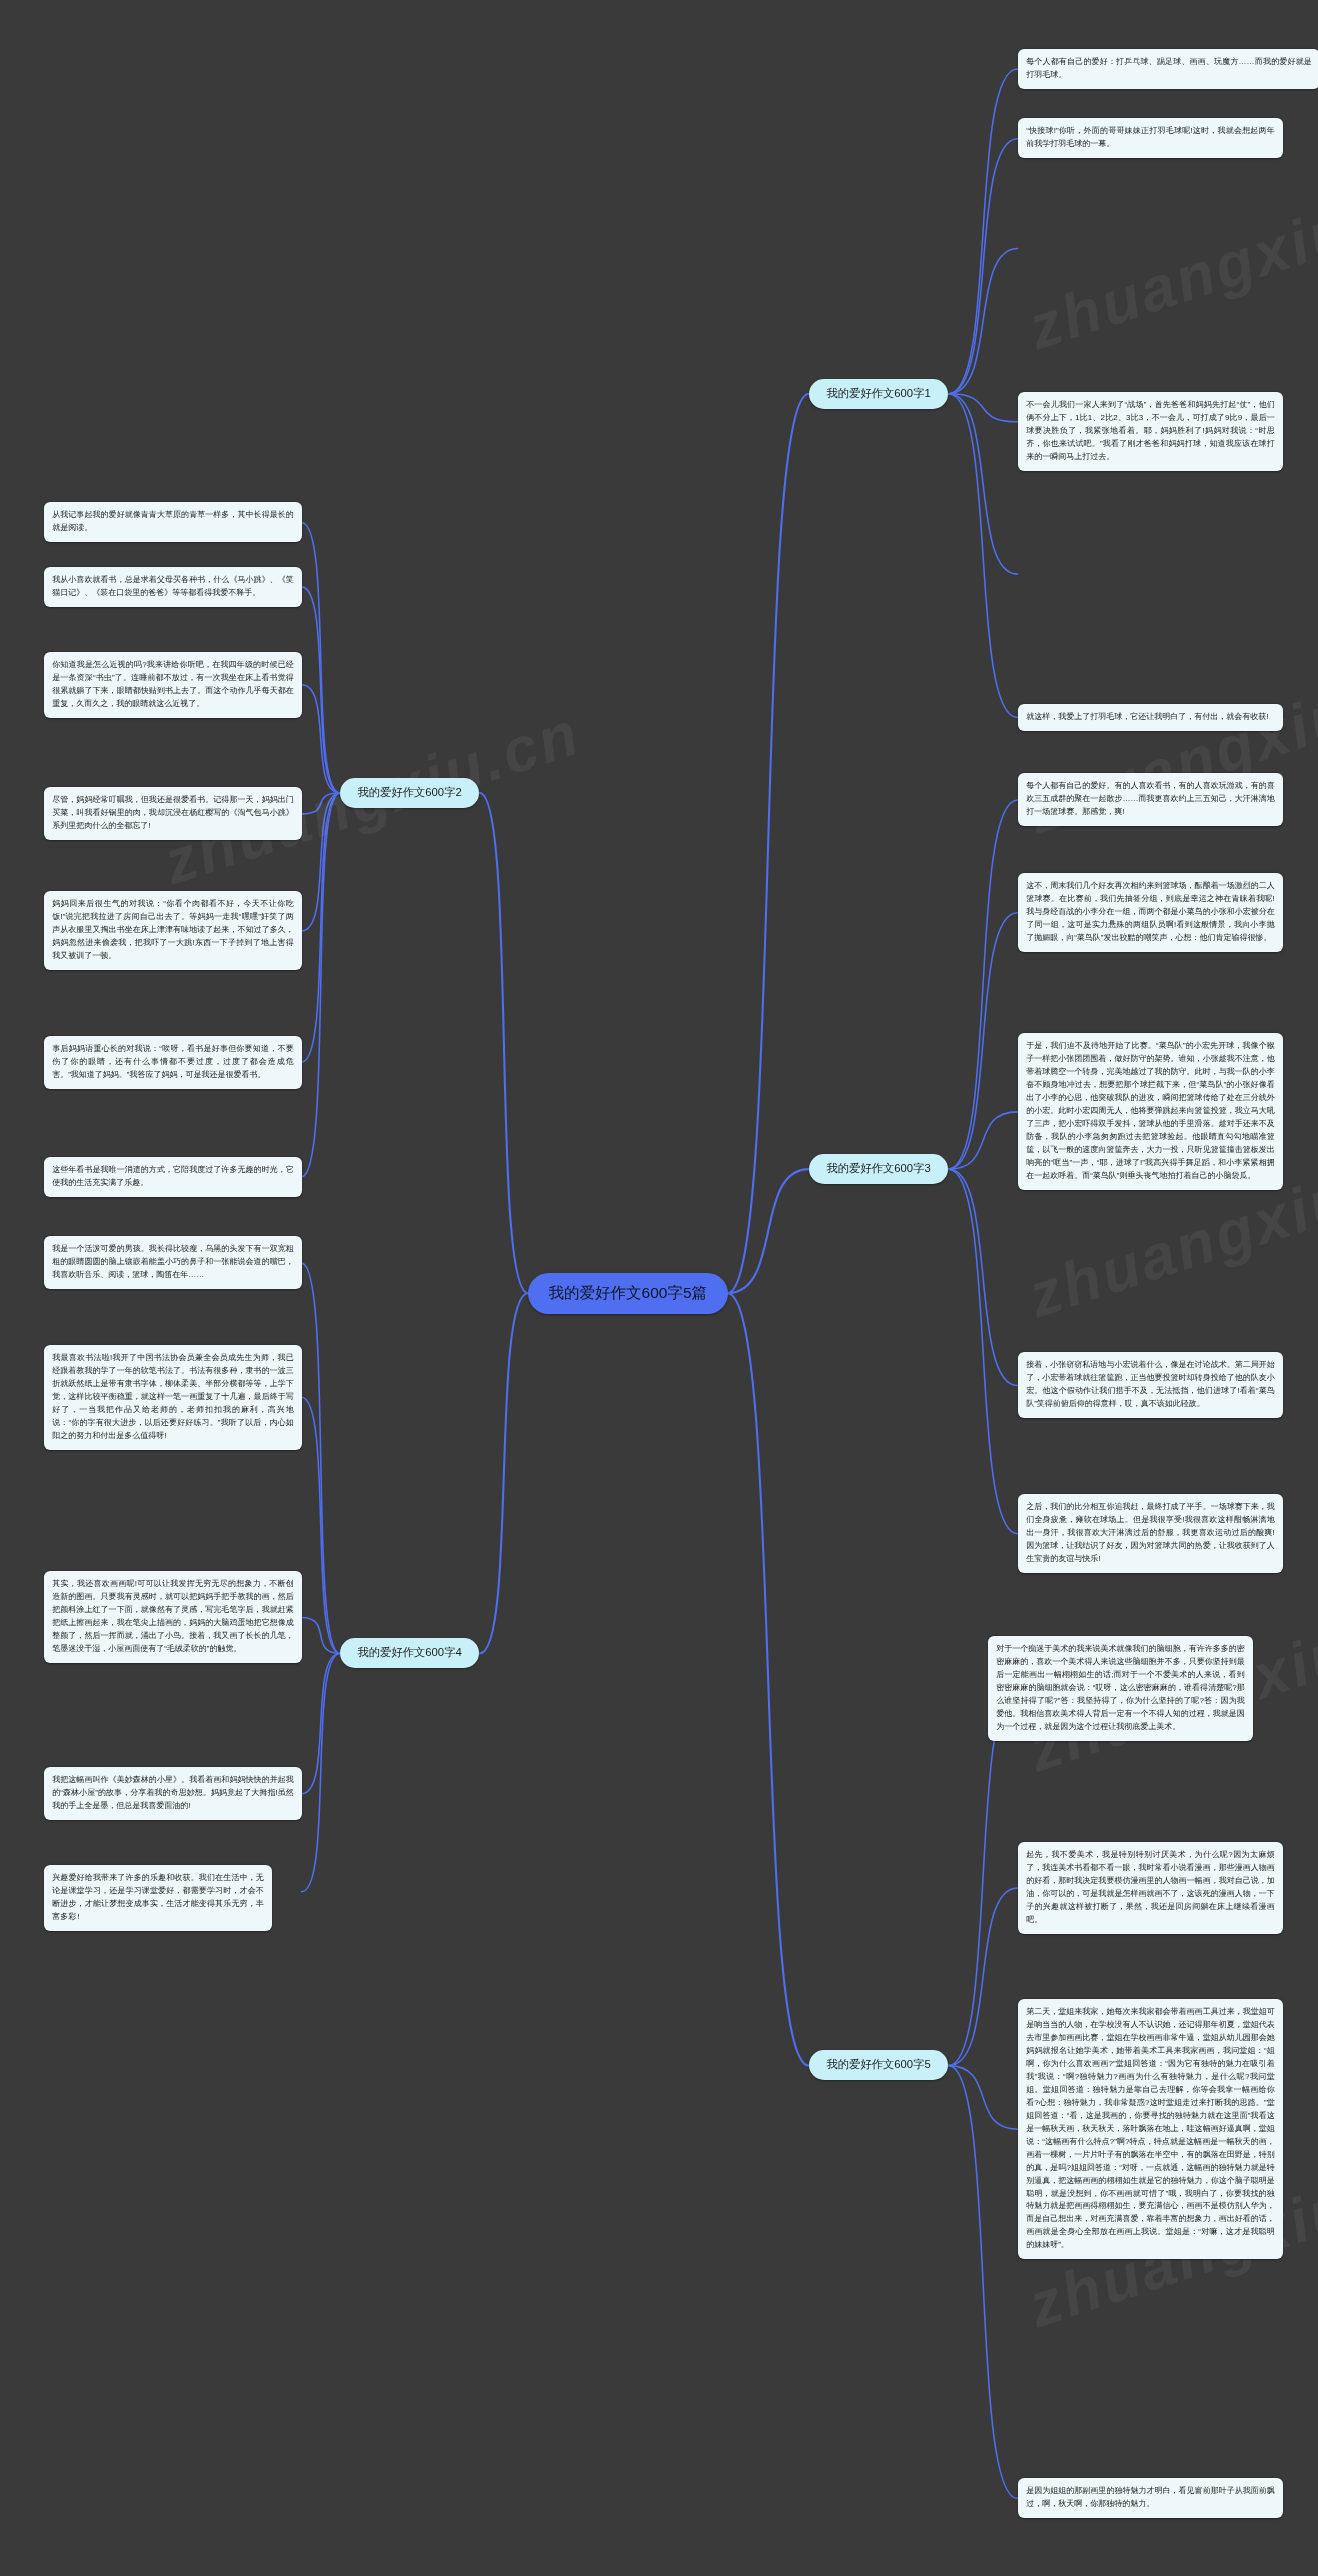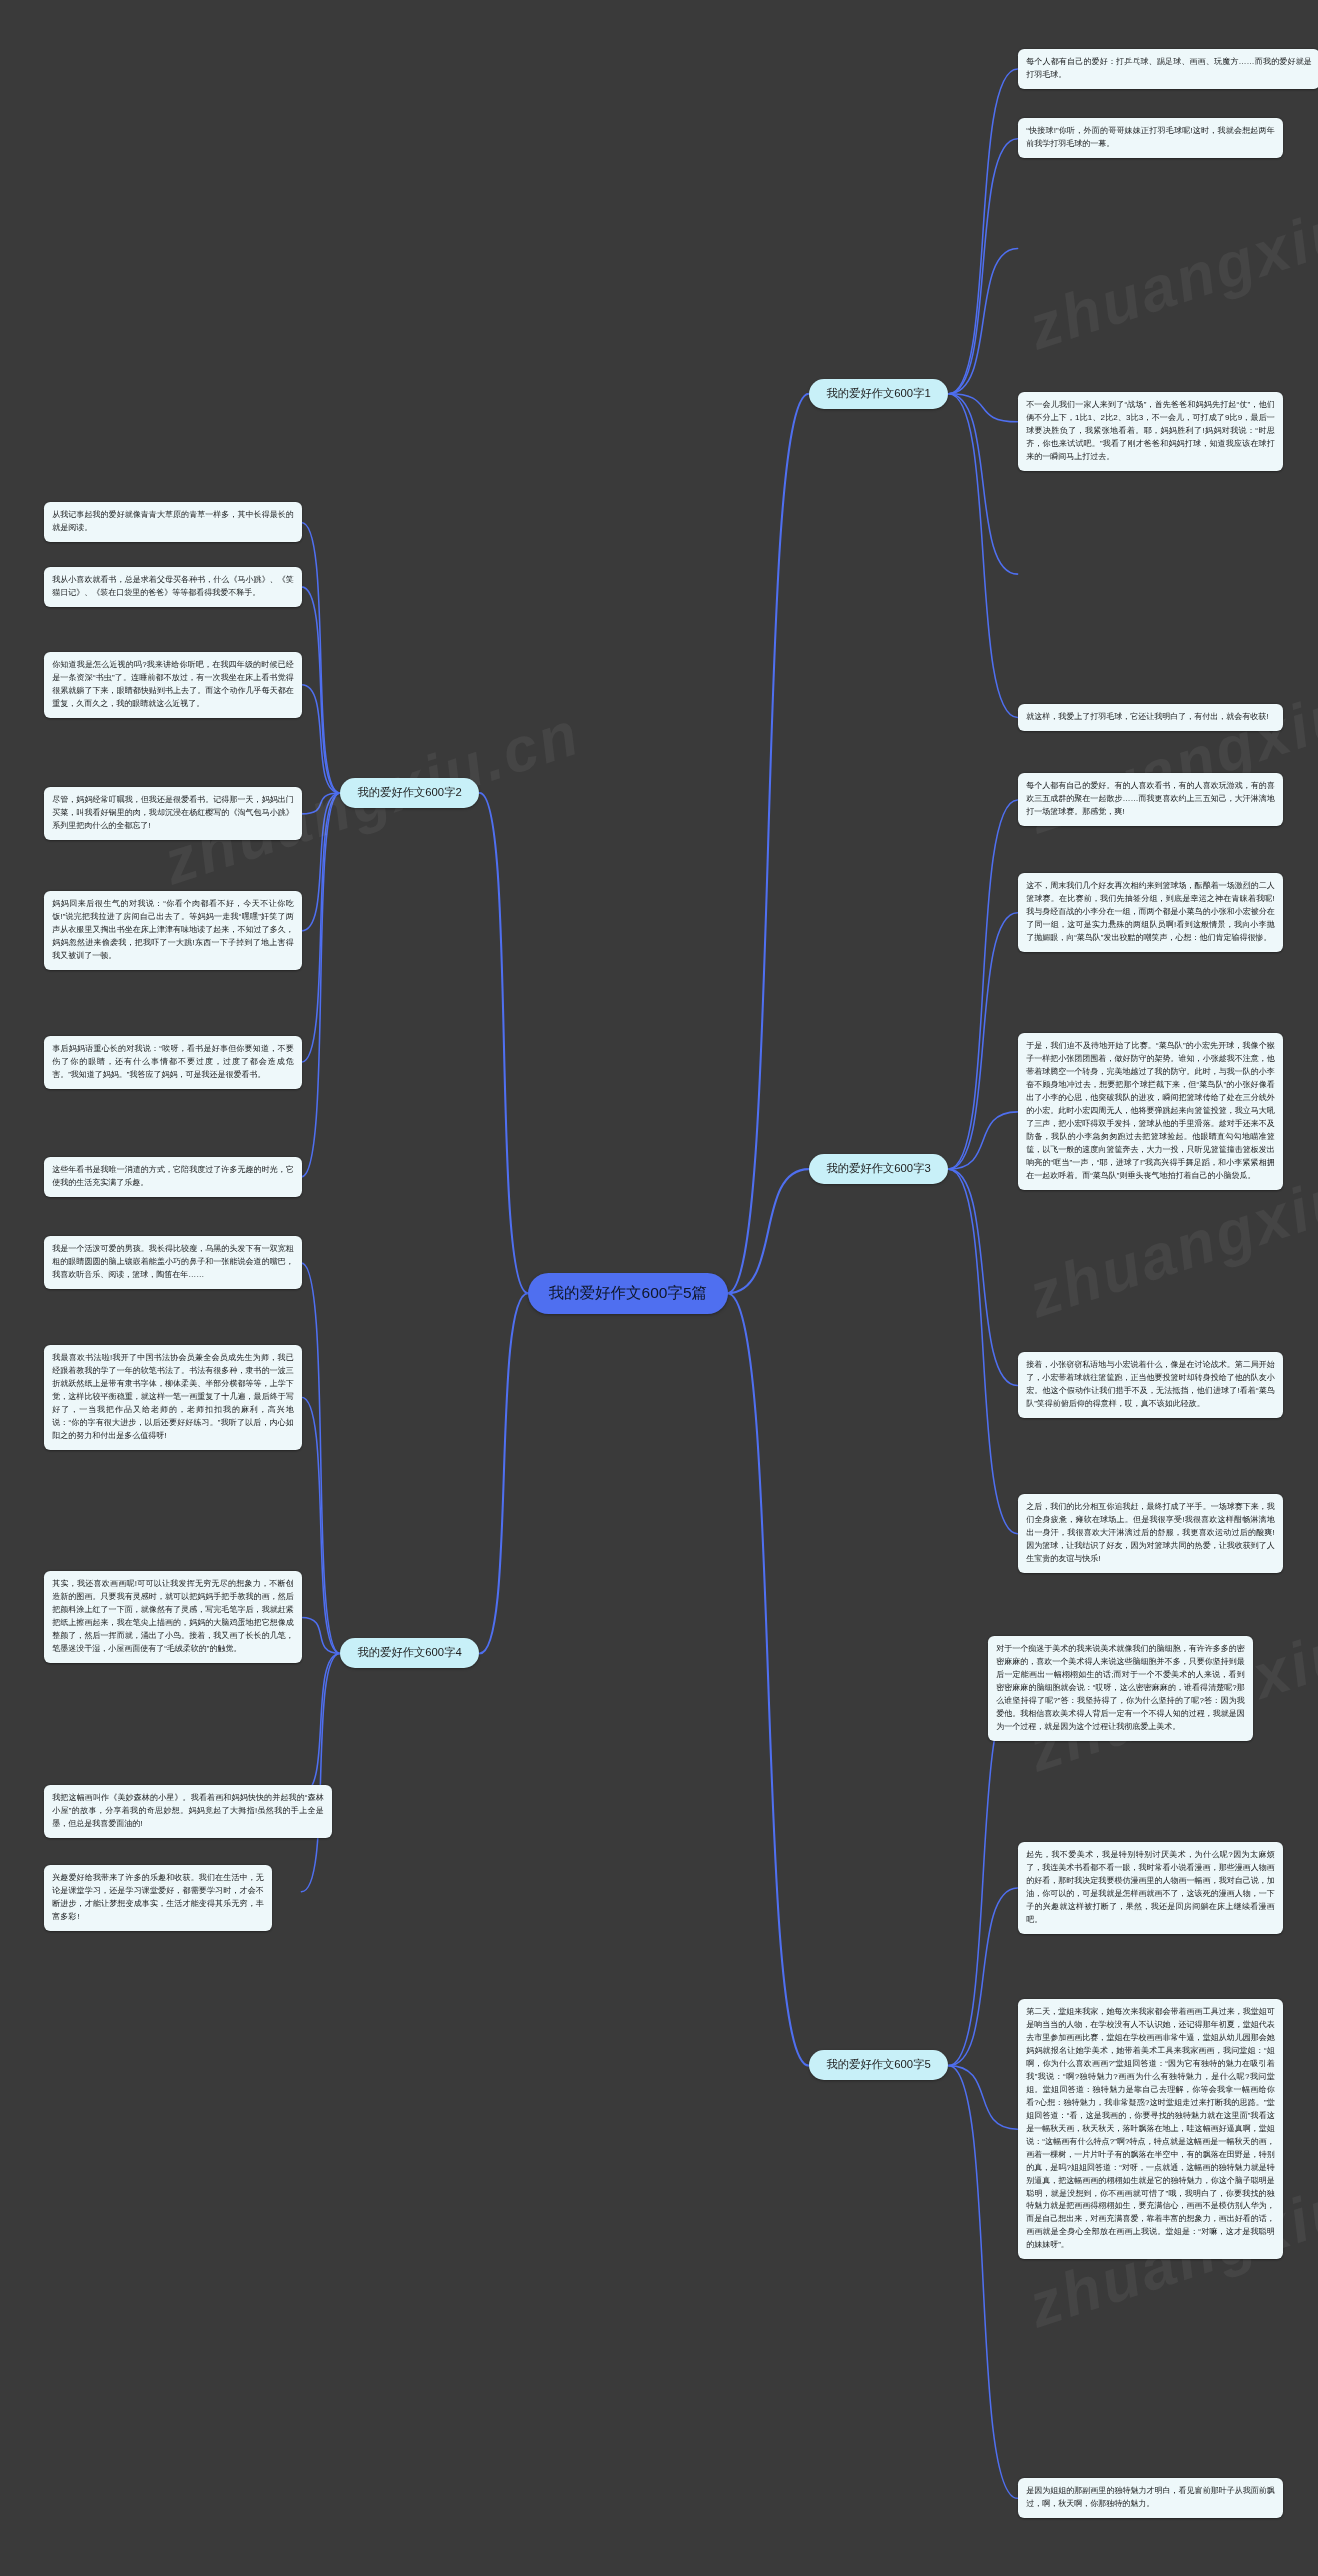--- a/index.html
+++ b/index.html
@@ -145,17 +145,17 @@
   <div class="node leaf-node" id="l0" style="left:44px;top:502px;width:258px;">从我记事起我的爱好就像青青大草原的青草一样多，其中长得最长的就是阅读。</div>
   <div class="node leaf-node" id="l1" style="left:44px;top:567px;width:258px;">我从小喜欢就看书，总是求着父母买各种书，什么《马小跳》、《笑猫日记》、《装在口袋里的爸爸》等等都看得我爱不释手。</div>
   <div class="node leaf-node" id="l2" style="left:44px;top:652px;width:258px;">你知道我是怎么近视的吗?我来讲给你听吧，在我四年级的时候已经是一条资深“书虫”了。连睡前都不放过，有一次我坐在床上看书觉得很累就躺了下来，眼睛都快贴到书上去了。而这个动作几乎每天都在重复，久而久之，我的眼睛就这么近视了。</div>
   <div class="node leaf-node" id="l3" style="left:44px;top:787px;width:258px;">尽管，妈妈经常叮嘱我，但我还是很爱看书。记得那一天，妈妈出门买菜，叫我看好锅里的肉，我却沉浸在杨红樱写的《淘气包马小跳》系列里把肉什么的全都忘了!</div>
   <div class="node leaf-node" id="l5" style="left:44px;top:1036px;width:258px;">事后妈妈语重心长的对我说：“唉呀，看书是好事但你要知道，不要伤了你的眼睛，还有什么事情都不要过度，过度了都会造成危害。”我知道了妈妈。”我答应了妈妈，可是我还是很爱看书。</div>
   <div class="node leaf-node" id="l4" style="left:44px;top:891px;width:258px;">妈妈回来后很生气的对我说：“你看个肉都看不好，今天不让你吃饭!”说完把我拉进了房间自己出去了。等妈妈一走我“嘿嘿”奸笑了两声从衣服里又掏出书坐在床上津津有味地读了起来，不知过了多久，妈妈忽然进来偷袭我，把我吓了一大跳!东西一下子掉到了地上害得我又被训了一顿。</div>
   <div class="node leaf-node" id="l6" style="left:44px;top:1157px;width:258px;">这些年看书是我唯一消遣的方式，它陪我度过了许多无趣的时光，它使我的生活充实满了乐趣。</div>
   <div class="node leaf-node" id="l7" style="left:44px;top:1236px;width:258px;">我是一个活泼可爱的男孩。我长得比较瘦，乌黑的头发下有一双宽粗粗的眼睛圆圆的脑上镶嵌着能盖小巧的鼻子和一张能说会道的嘴巴，我喜欢听音乐、阅读，篮球，陶笛在年……</div>
   <div class="node leaf-node" id="l8" style="left:44px;top:1345px;width:258px;">我最喜欢书法啦!我开了中国书法协会员兼全会员成先生为师，我已经跟着教我的学了一年的软笔书法了。书法有很多种，隶书的一波三折就跃然纸上是带有隶书字体，柳体柔美、半部分横都等等，上学下觉，这样比较平衡稳重，就这样一笔一画重复了十几遍，最后终于写好了，一当我把作品又给老师的，老师扣扣我的麻利，高兴地说：“你的字有很大进步，以后还要好好练习。”我听了以后，内心如阳之的努力和付出是多么值得呀!</div>
   <div class="node leaf-node" id="l9" style="left:44px;top:1571px;width:258px;">其实，我还喜欢画画呢!可可以让我发挥无穷无尽的想象力，不断创造新的图画。只要我有灵感时，就可以把妈妈手把手教我的画，然后把颜料涂上红了一下面，就像然有了灵感，写完毛笔字后，我就赶紧把纸上擦画起来，我在笔尖上描画的，妈妈的大脑鸡蛋地把它想像成整颜了，然后一挥而就，涌出了小鸟。接着，我又画了长长的几笔，笔墨迷没干湿，小屋画面使有了“毛绒柔软的”的触觉。</div>
-  <div class="node leaf-node" id="l10" style="left:44px;top:1767px;width:288px;margin-top:18px;">我把这幅画叫作《美妙森林的小星》。我看着画和妈妈快快的并起我的“森林小屋”的故事，分享着我的奇思妙想。妈妈竟起了大拇指!虽然我的手上全是墨，但总是我喜爱面油的!</div>
+  <div class="node leaf-node" id="l10" style="left:44px;top:1767px;width:258px;">我把这幅画叫作《美妙森林的小星》。我看着画和妈妈快快的并起我的“森林小屋”的故事，分享着我的奇思妙想。妈妈竟起了大拇指!虽然我的手上全是墨，但总是我喜爱面油的!</div>
   <div class="node leaf-node" id="l11" style="left:44px;top:1865px;width:228px;font-family:Liberation Mono, monospace;">兴趣爱好给我带来了许多的乐趣和收获。我们在生活中，无论是课堂学习，还是学习课堂爱好，都需要学习时，才会不断进步，才能让梦想变成事实，生活才能变得其乐无穷，丰富多彩!</div>
 
 </div>
 
 
 </body></html>

